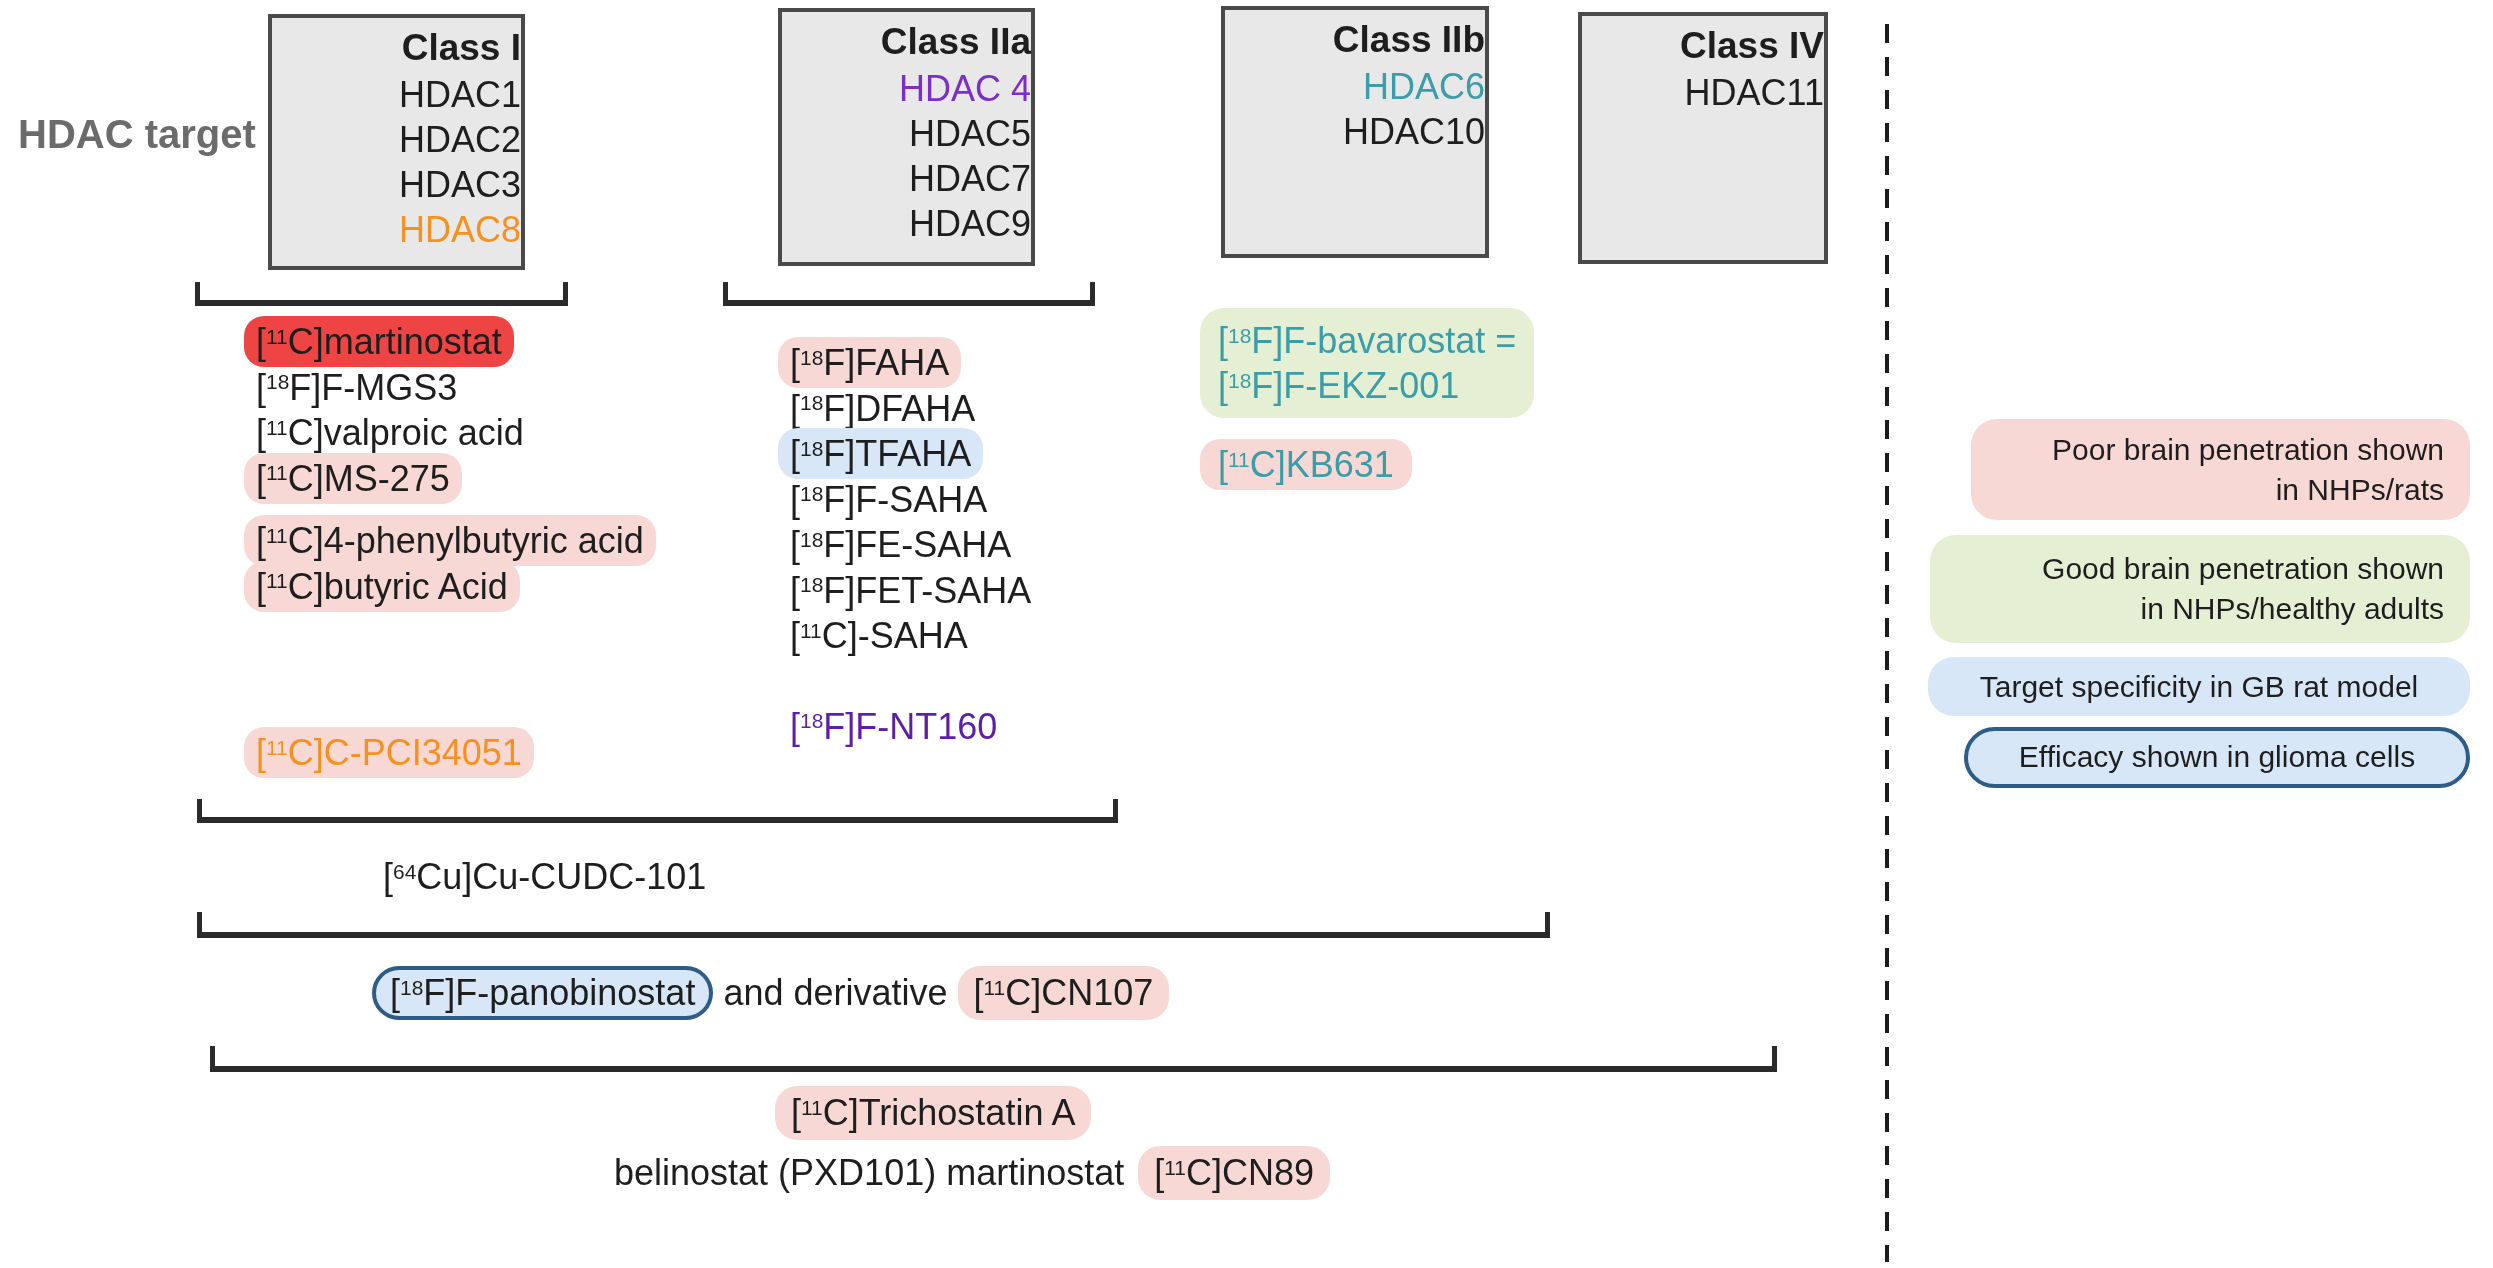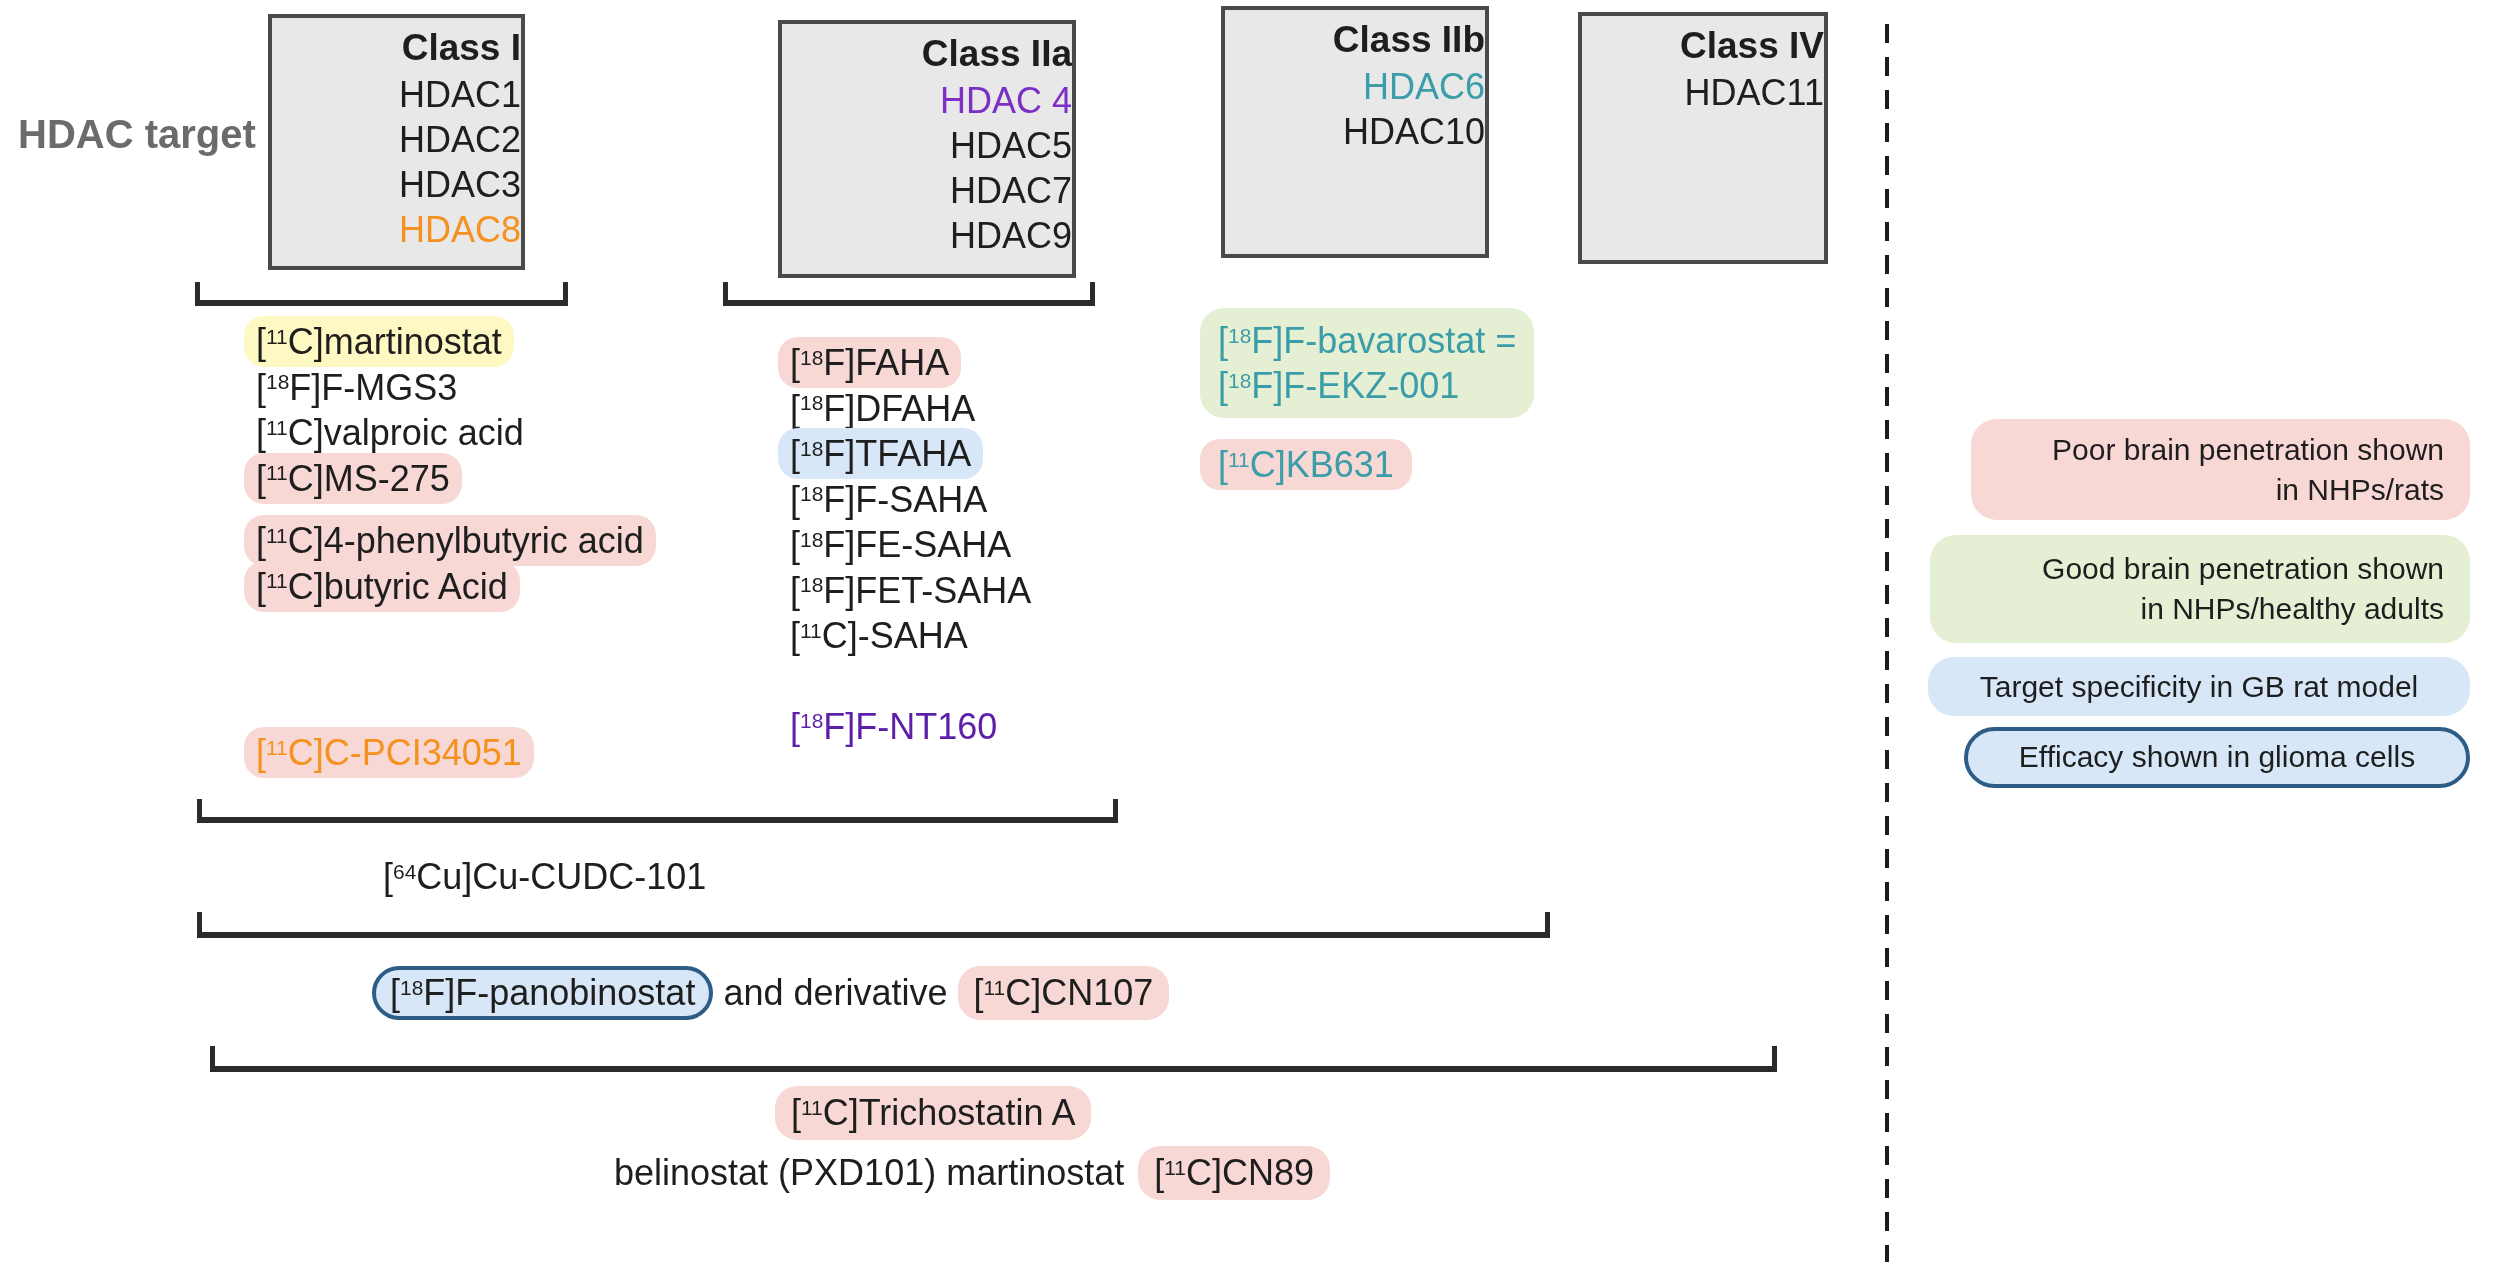--- a/index.html
+++ b/index.html
@@ -15,21 +15,21 @@
   
   .bracket{position:absolute;border-left:5px solid #2B2B2B;border-right:5px solid #2B2B2B;
            border-bottom:6px solid #2B2B2B;box-sizing:border-box;}
 
   
   .tcol{position:absolute;font-size:36px;}
   .tline{height:45.5px;line-height:45.5px;white-space:nowrap;}
   .pill{padding:5px 12px;border-radius:20px;}
   .pillblk{display:inline-block;padding:6px 16px;border-radius:22px;white-space:nowrap;}
   .hl-poor{background:#F8D8D5;}
-  .hl-good{background:#fef9c3;}
+  .hl-good{background:#ef4444;}
   .hl-target{background:#D7E7F7;}
   .eff-pill{display:inline-block;background:#D7E7F7;border:4px solid #2D5C86;border-radius:30px;
             padding:2px 14px;white-space:nowrap;}
 
   sup{font-size:0.58em;line-height:0;vertical-align:baseline;position:relative;top:-0.5em;}
 
   .txt-orange{color:#F5921F;}
   .txt-purple{color:#7B2FC5;}
   .txt-deep-purple{color:#5E1FA8;}
   .txt-teal{color:#3B9DA8;}
@@ -63,21 +63,21 @@
   <div class="hdac-label">HDAC target</div>
 
   <div class="cbox" style="left:268px;top:14px;width:257px;height:256px">
     <div class="t">Class I</div>
     <div class="m">HDAC1</div>
     <div class="m">HDAC2</div>
     <div class="m">HDAC3</div>
     <div class="m txt-orange">HDAC8</div>
   </div>
 
-  <div class="cbox" style="left:778px;top:20px;width:298px;height:258px">
+  <div class="cbox" style="left:778px;top:8px;width:257px;height:258px">
     <div class="t">Class IIa</div>
     <div class="m txt-purple">HDAC 4</div>
     <div class="m">HDAC5</div>
     <div class="m">HDAC7</div>
     <div class="m">HDAC9</div>
   </div>
 
   <div class="cbox" style="left:1221px;top:6px;width:268px;height:252px">
     <div class="t">Class IIb</div>
     <div class="m txt-teal">HDAC6</div>

